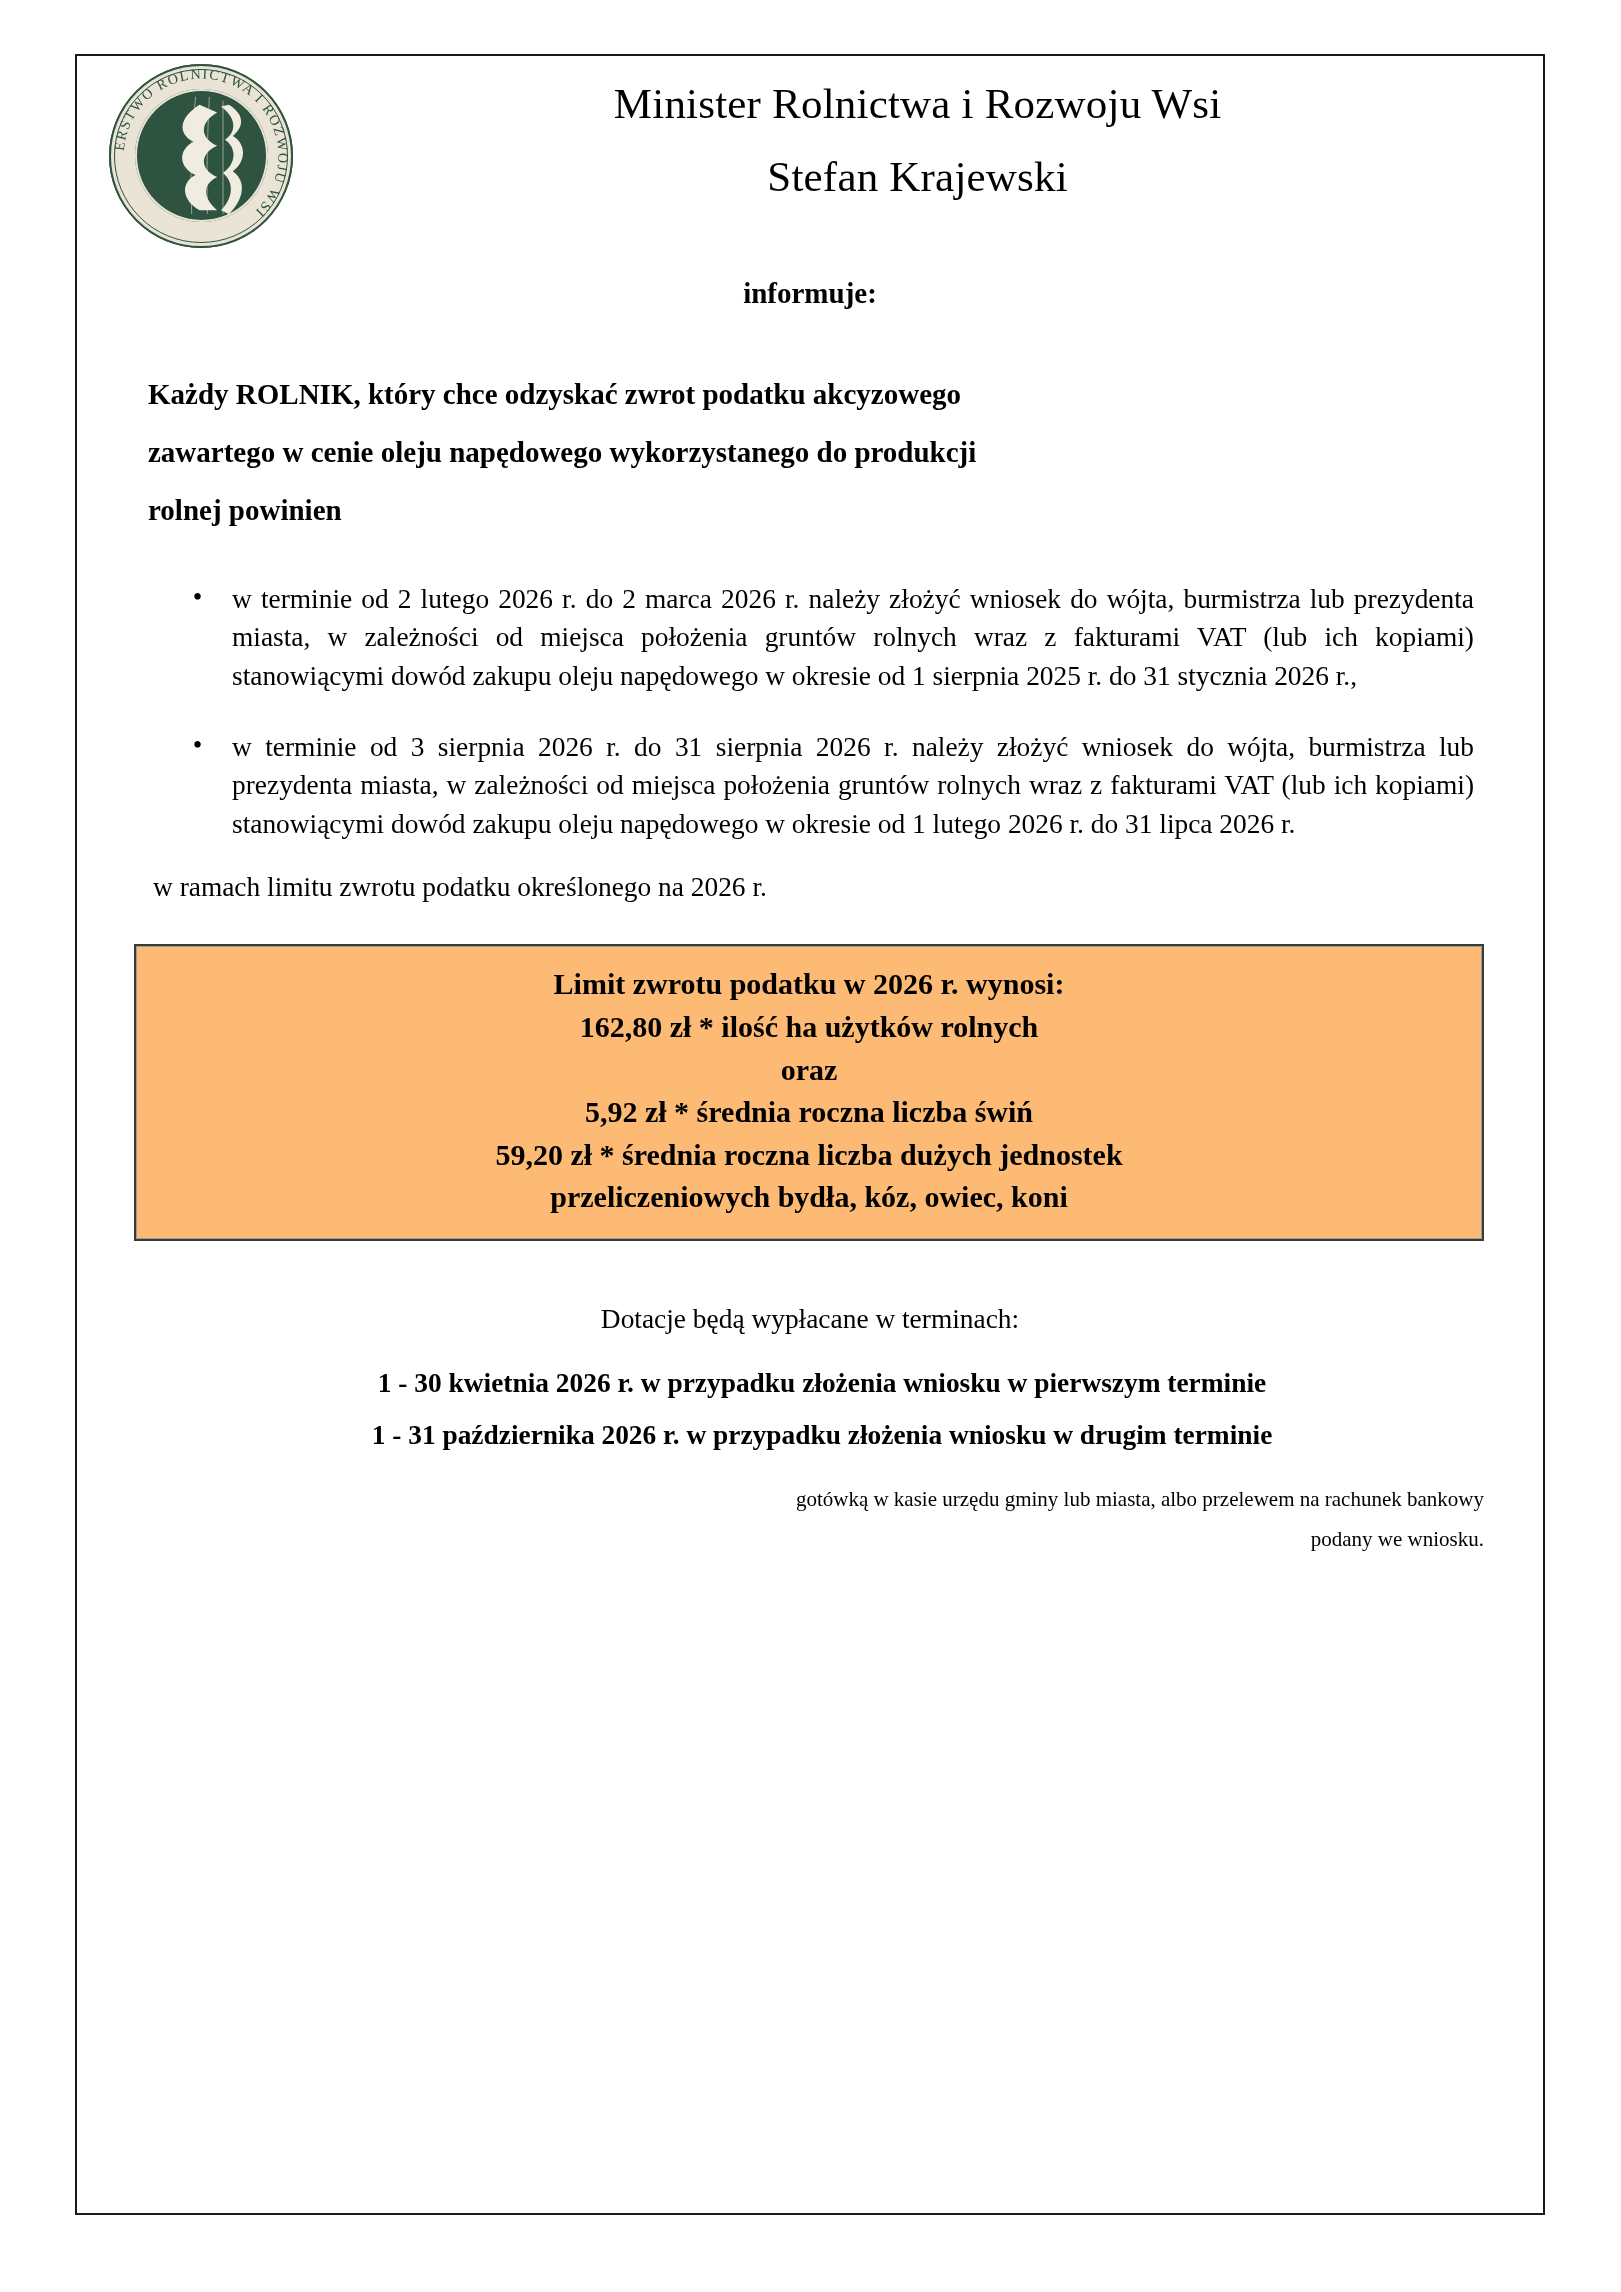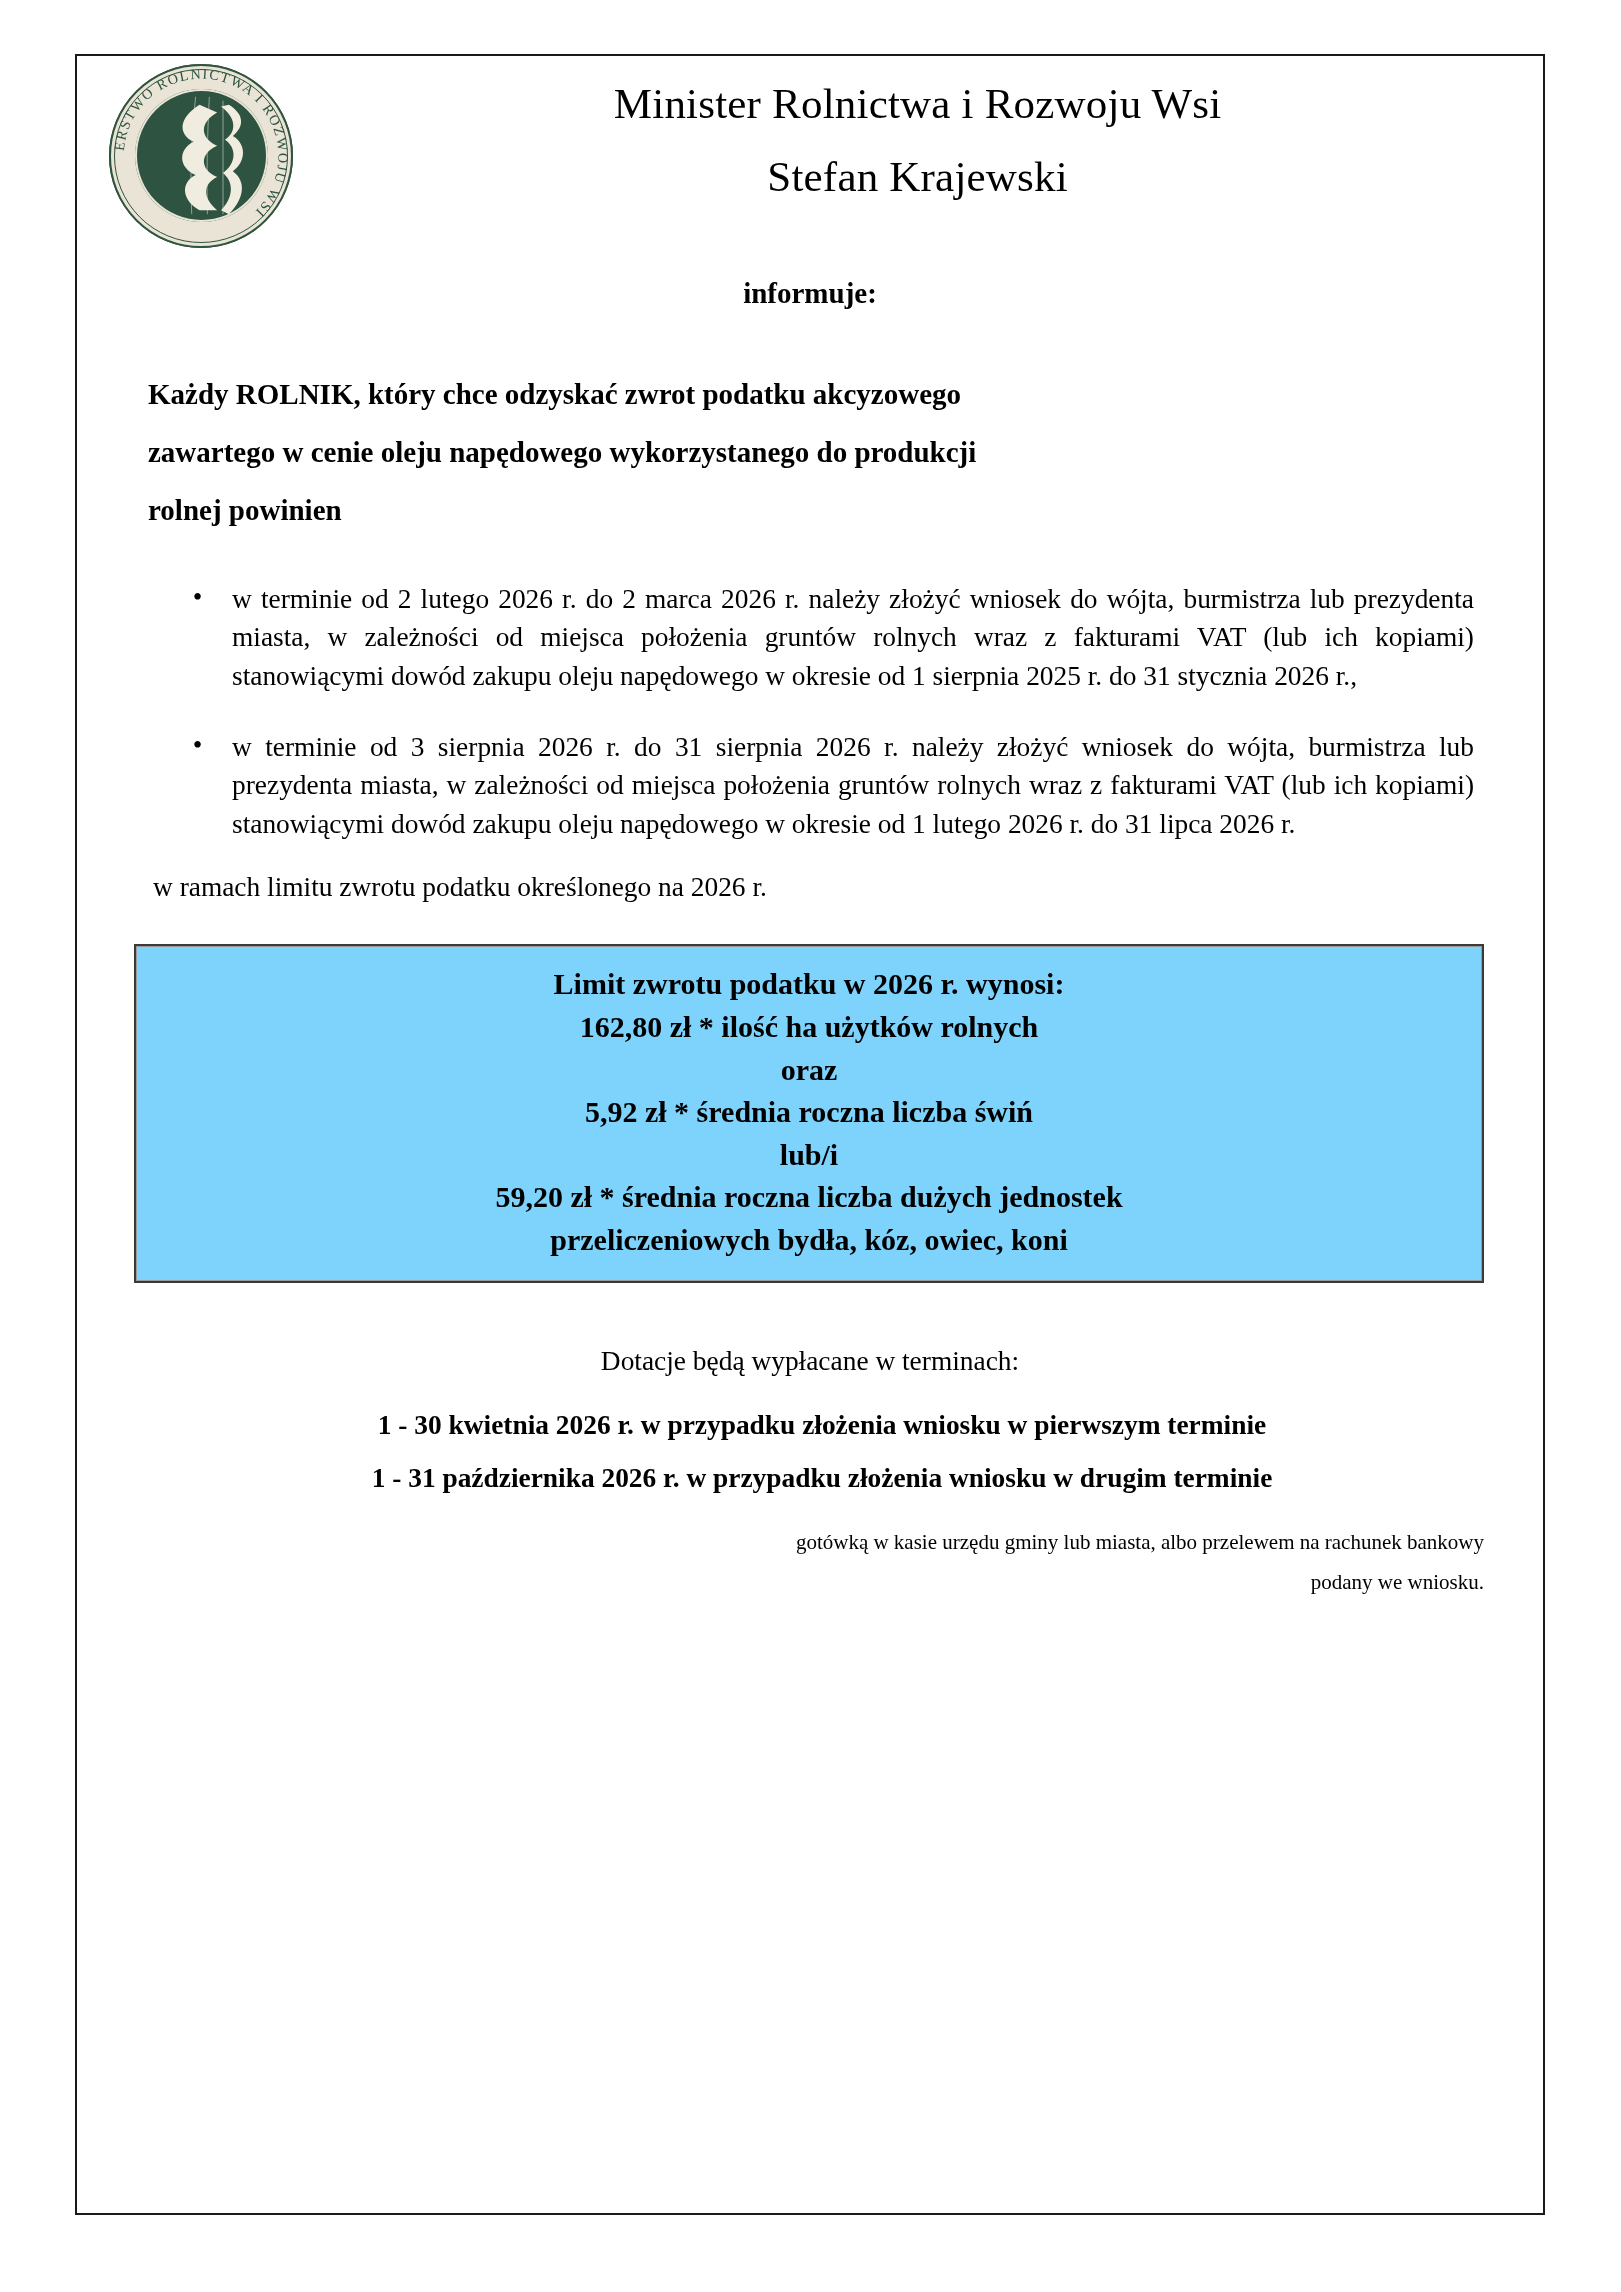--- a/index.html
+++ b/index.html
@@ -154,21 +154,21 @@
 
   .limit-note {
     margin: 25.5px 0 0 76px;
     font-size: 27.4px;
     line-height: 1.4;
   }
 
   
   .limit-box {
     margin: 37px 59px 0 57px;
-    background: #7dd3fc;
+    background: #fdba74;
     border: 2px solid #3a3a3a;
     box-shadow: 0 0 0 1px #9a9a9a inset;
     padding: 17.6px 9.8px 19.6px 9.8px;
     text-align: center;
   }
   .limit-box .row {
     font-size: 30px;
     font-weight: bold;
     line-height: 1.42;
   }
@@ -264,21 +264,20 @@
       <li>w terminie od 3 sierpnia 2026 r. do 31 sierpnia 2026 r. należy złożyć wniosek do wójta, burmistrza lub prezydenta miasta, w zależności od miejsca położenia gruntów rolnych wraz z fakturami VAT (lub ich kopiami) stanowiącymi dowód zakupu oleju napędowego w okresie od 1 lutego 2026 r. do 31 lipca 2026 r.</li>
     </ul>
 
     <div class="limit-note">w ramach limitu zwrotu podatku określonego na 2026 r.</div>
 
     <div class="limit-box">
       <div class="row">Limit zwrotu podatku w 2026 r. wynosi:</div>
       <div class="row">162,80 zł * ilość ha użytków rolnych</div>
       <div class="row">oraz</div>
       <div class="row">5,92 zł * średnia roczna liczba świń</div>
-      <div class="row">lub/i</div>
       <div class="row">59,20 zł * średnia roczna liczba dużych jednostek</div>
       <div class="row">przeliczeniowych bydła, kóz, owiec, koni</div>
     </div>
 
     <div class="payout-intro">Dotacje będą wypłacane w terminach:</div>
     <div class="payout-line">1 - 30 kwietnia 2026 r. w przypadku złożenia wniosku w pierwszym terminie</div>
     <div class="payout-line second">1 - 31 października 2026 r. w przypadku złożenia wniosku w drugim terminie</div>
     <div class="payout-tail">
       <div>gotówką w kasie urzędu gminy lub miasta, albo przelewem na rachunek bankowy</div>
       <div>podany we wniosku.</div>

